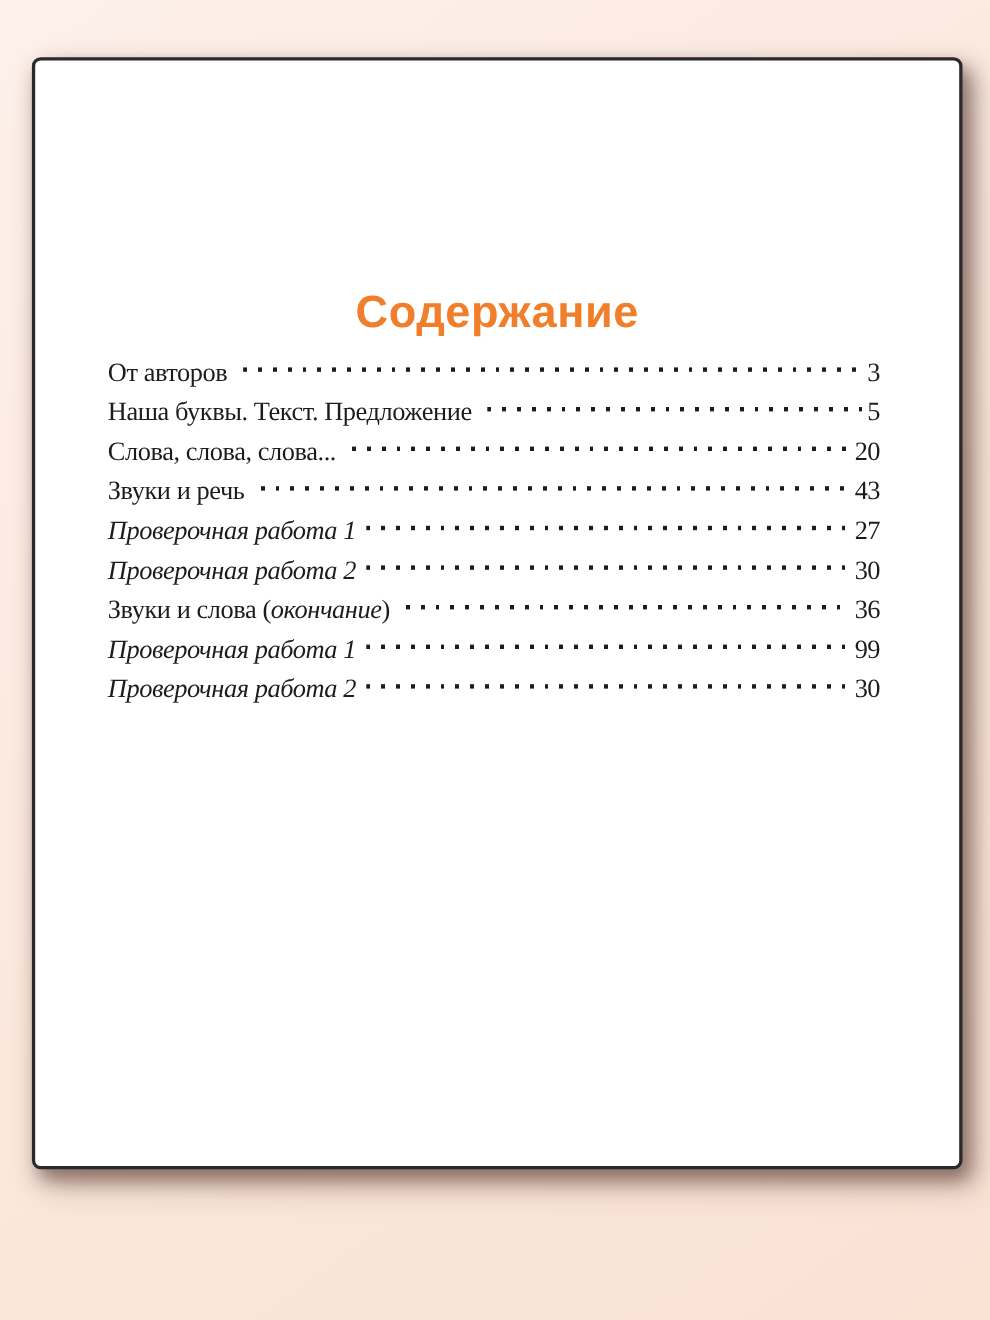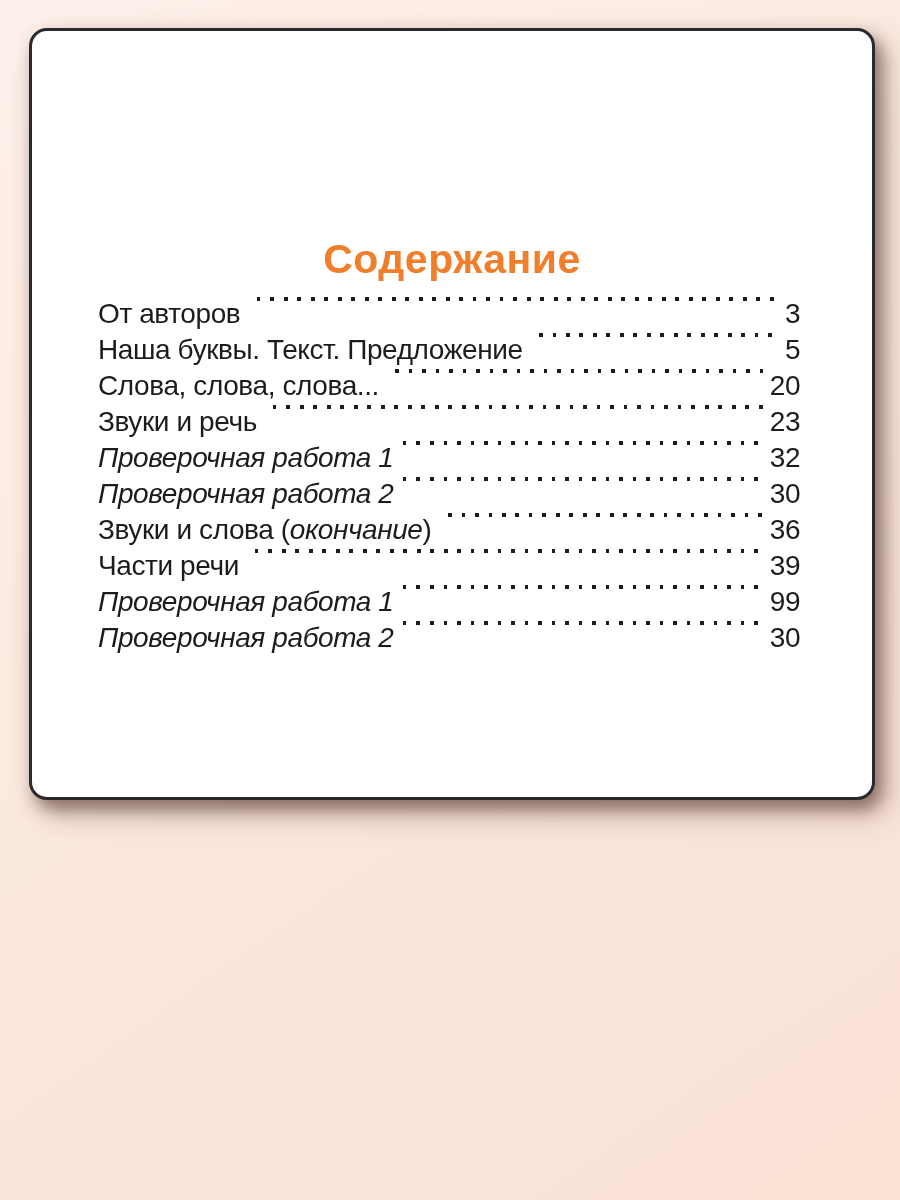--- a/index.html
+++ b/index.html
@@ -16,45 +16,46 @@
     width: 900px; height: 1200px;
     font-family: "Liberation Sans", sans-serif;
   }
   body {
     background: linear-gradient(145deg, var(--background_light) 0%, var(--background) 55%, #fae2d5 100%);
     position: relative;
     overflow: hidden;
   }
   .book-page {
     position: absolute;
-    left: 29px; top: 28px;
-    width: 846px; height: 772px;
+    left: 29px; top: 52px;
+    width: 846px; height: 1011px;
     background: var(--page_bg);
     border: 3px solid var(--border);
-    border-radius: 18px;
+    border-radius: 8px;
     box-shadow: 6px 9px 16px var(--shadow), 12px 14px 30px rgba(84,52,44,0.30);
   }
   .page-title {
     margin-top: 206px;
     text-align: center;
     font-size: 41px;
     font-weight: bold;
     letter-spacing: 0.5px;
     color: var(--accent);
     line-height: 44px;
   }
   .toc {
     margin: 16px 72px 0 66px;
   }
   .toc-row {
     display: flex;
-    align-items: flex-start;
+    align-items: center;
     height: 36px;
-    font-size: 28px;
+    font-size: 24px;
     color: var(--text);
+    font-family: Liberation Serif, serif;
   }
   .toc-title {
     white-space: pre;
     line-height: 34px;
     letter-spacing: -0.4px;
   }
   .toc-title .seg-italic { font-style: italic; }
   .leader {
     flex: 1;
     height: 4px;
@@ -87,41 +88,36 @@
         <span class="pagenum">5</span>
       </div>
       <div class="toc-row">
         <span class="toc-title"><span class="seg-regular">Слова, слова, слова... </span></span>
         <span class="leader"></span>
         <span class="pagenum">20</span>
       </div>
       <div class="toc-row">
         <span class="toc-title"><span class="seg-regular">Звуки и речь </span></span>
         <span class="leader"></span>
-        <span class="pagenum">23</span>
+        <span class="pagenum">43</span>
       </div>
       <div class="toc-row">
         <span class="toc-title"><span class="seg-italic">Проверочная работа 1</span></span>
         <span class="leader"></span>
-        <span class="pagenum">32</span>
+        <span class="pagenum">27</span>
       </div>
       <div class="toc-row">
         <span class="toc-title"><span class="seg-italic">Проверочная работа 2</span></span>
         <span class="leader"></span>
         <span class="pagenum">30</span>
       </div>
       <div class="toc-row">
         <span class="toc-title"><span class="seg-regular">Звуки и слова (</span><span class="seg-italic">окончание</span><span class="seg-regular">) </span></span>
         <span class="leader"></span>
         <span class="pagenum">36</span>
-      </div>
-      <div class="toc-row">
-        <span class="toc-title"><span class="seg-regular">Части речи </span></span>
-        <span class="leader"></span>
-        <span class="pagenum">39</span>
       </div>
       <div class="toc-row">
         <span class="toc-title"><span class="seg-italic">Проверочная работа 1</span></span>
         <span class="leader"></span>
         <span class="pagenum">99</span>
       </div>
       <div class="toc-row">
         <span class="toc-title"><span class="seg-italic">Проверочная работа 2</span></span>
         <span class="leader"></span>
         <span class="pagenum">30</span>

